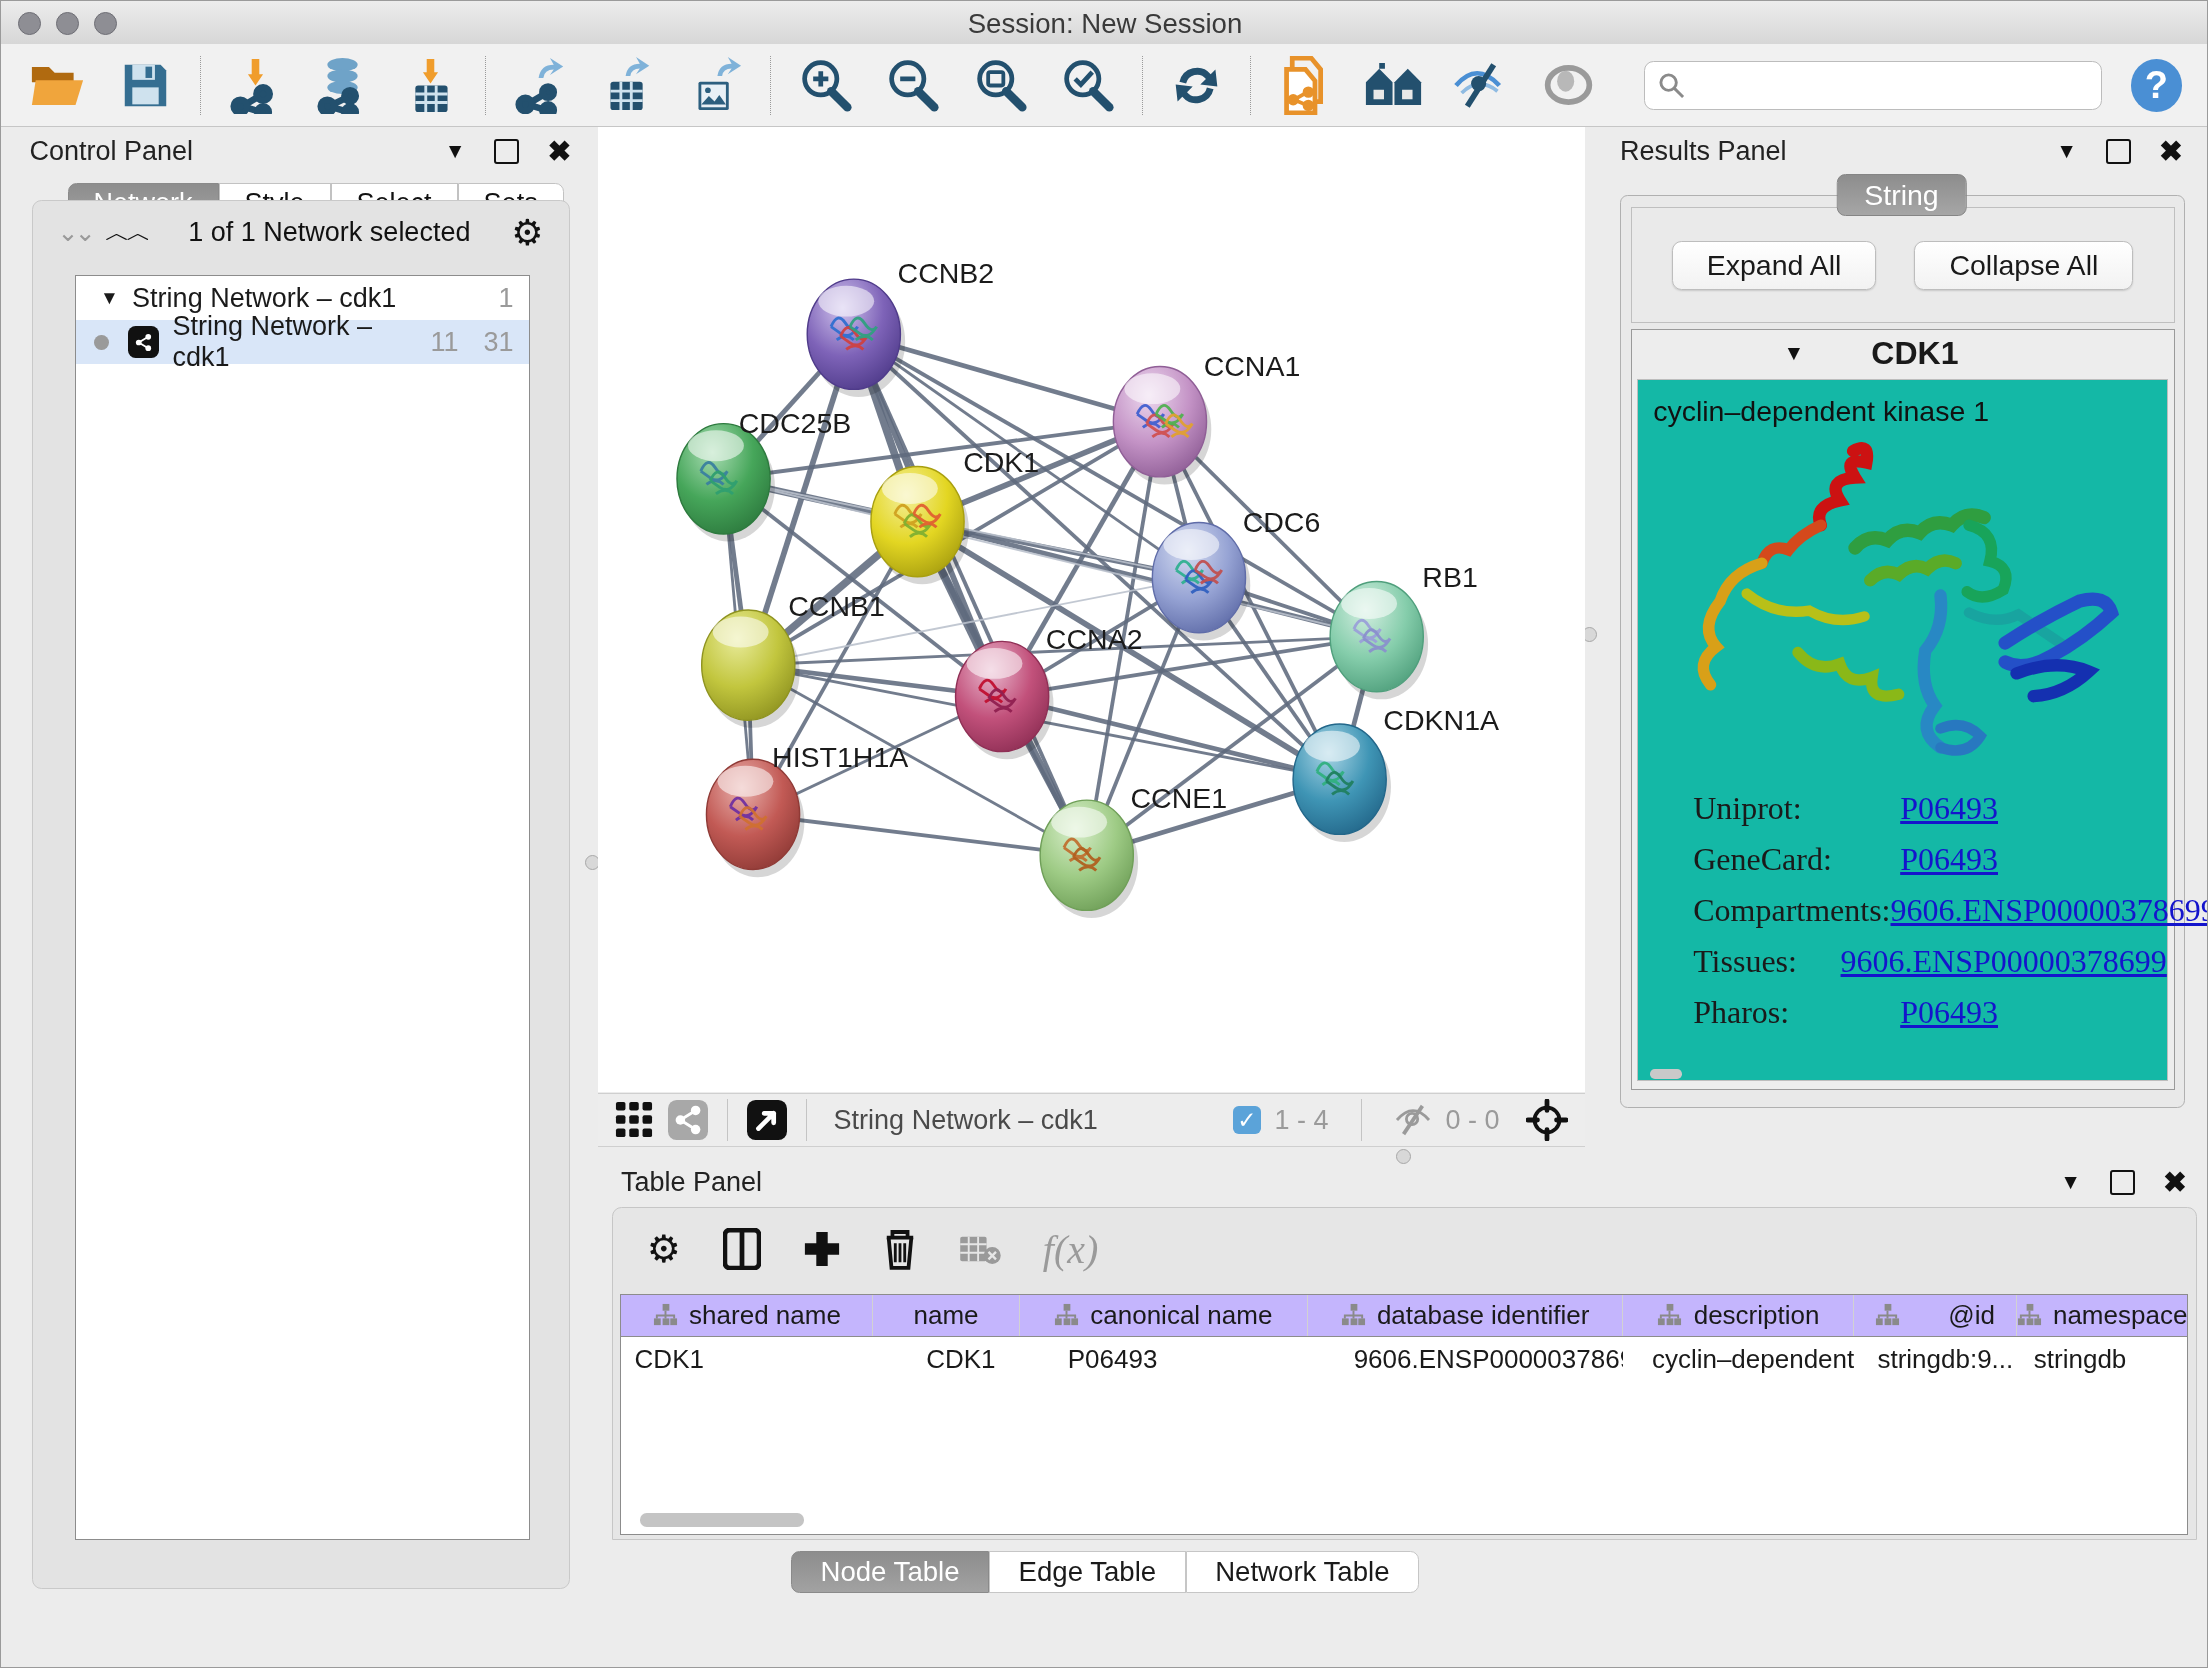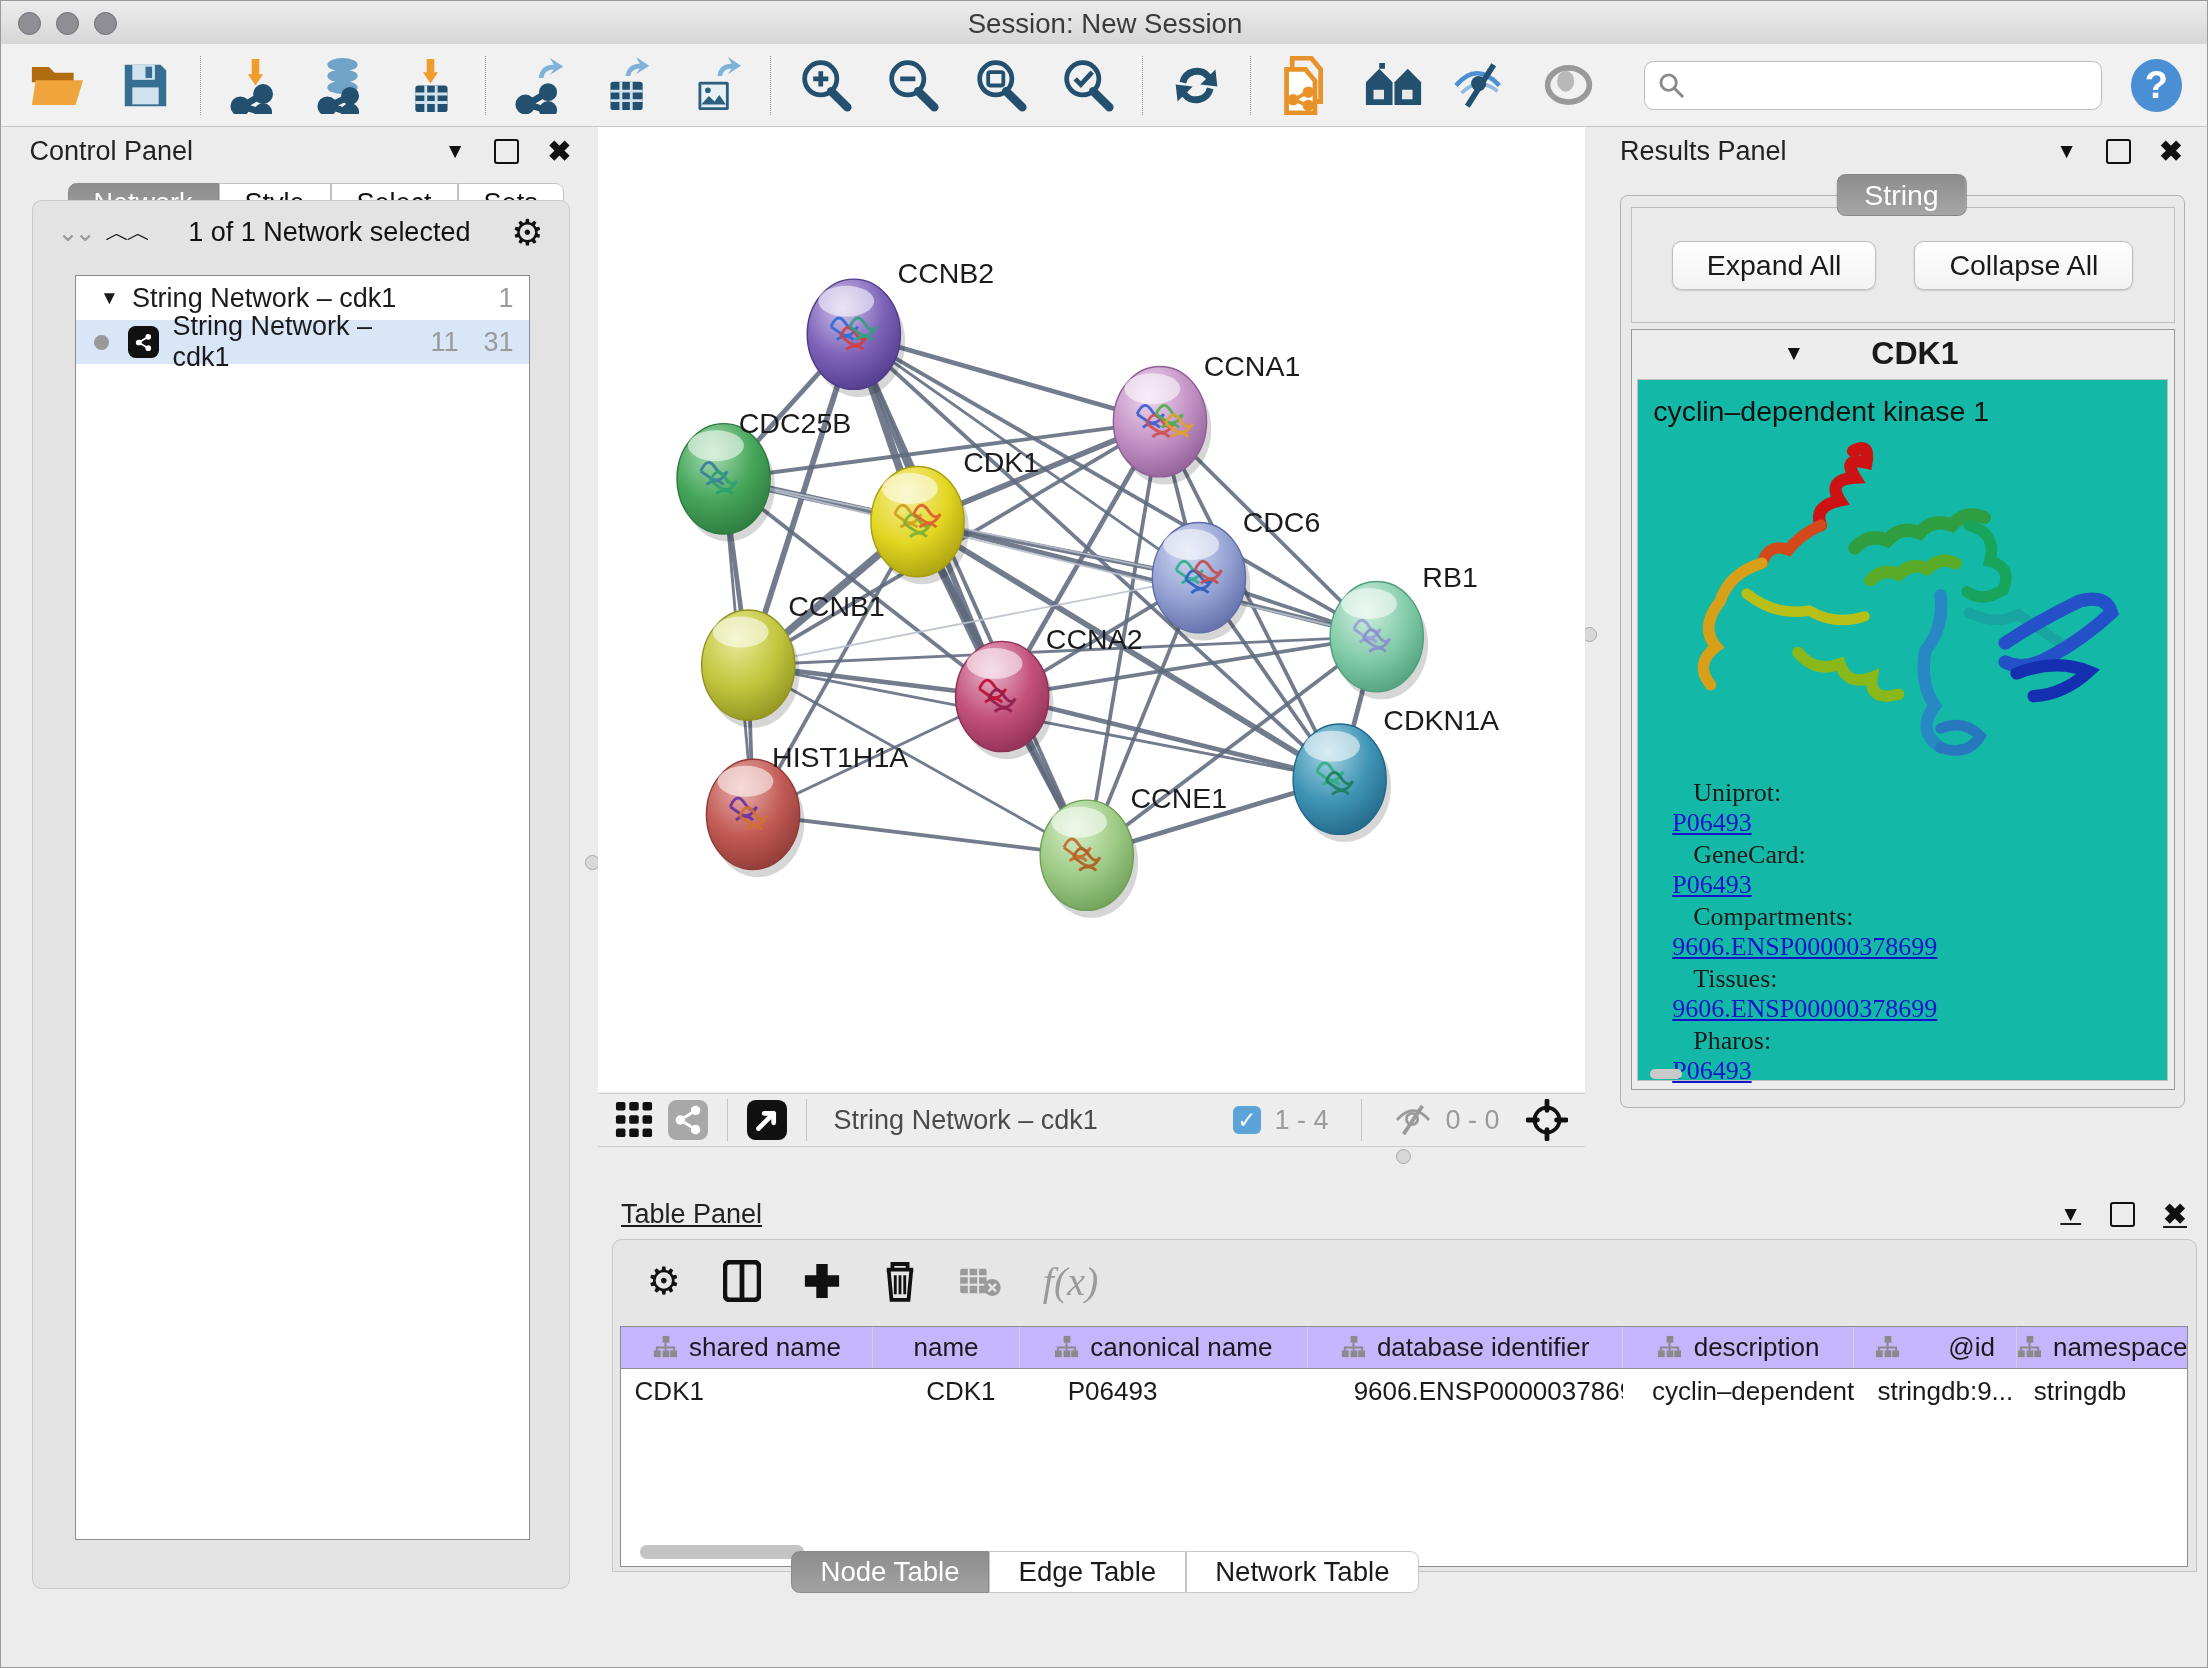--- a/index.html
+++ b/index.html
@@ -92,27 +92,27 @@
             box-shadow:0 1px 1.9px rgba(0,0,0,0.15); }
   .cdk-box { position:absolute; left:9.5px; top:133px; width:544px; height:761px; border:1px solid #9a9a9a; background:#ededed; }
   .cdk-header { height:46px; display:flex; align-items:center; font-size:32px; font-weight:bold; }
   .cdk-header .ph-caret { margin-left:152px; }
   .cdk-title { margin-left:67px; }
   .cdk-inner { position:absolute; left:5.7px; top:49px; right:5.7px; bottom:7.6px; border:1px solid #bdbdbd; background:#14b8a6; }
   .cdk-desc { font-size:28.5px; padding:15px 0 0 15px; color:#111; }
   .protein-img { display:block; margin:5.7px auto 0 auto; }
   .crosslinks { font-family:"Liberation Serif",serif; padding-left:34px; }
   .cl-heading { font-size:31px; font-weight:bold; margin-top:3.8px; }
-  .cl-row { display:flex; font-size:26px; margin-top:2px;flex-direction:column; }
+  .cl-row { display:flex; font-size:32px; margin-top:14px; }
   .cl-label { width:228px; padding-left:21px; }
   .cl-link { color:#1414cc; text-decoration:underline; cursor:pointer; }
   .rp-scroll-thumb { position:absolute; left:11.4px; bottom:1.9px; width:32px; height:9.5px; background:#c9c9c9; border-radius:4.8px; }
 
   
-  .table-panel { position:absolute; left:605px; top:1192px; width:1596px; height:382px;text-decoration:underline; }
+  .table-panel { position:absolute; left:605px; top:1160px; width:1596px; height:382px; }
   .tp-header { padding:0 15px; height:42px; }
   .tp-box { position:absolute; left:5.7px; top:46px; width:1585px; height:333px; background:#e6e6e6;
             border:1px solid #c6c6c6; border-radius:9.5px 9.5px 0 0; }
   .tp-toolbar { height:82px; display:flex; align-items:center; gap:42px; padding:0 34px; }
   .tp-icon { font-size:38px; color:#111; cursor:pointer; display:flex; align-items:center; }
   .tp-icon.disabled { color:#9a9a9a; cursor:default; }
   .fx { font-family:"Liberation Serif",serif; font-style:italic; font-size:40px; color:#9a9a9a; }
   .grid-table { position:absolute; left:7.6px; top:86px; right:7.6px; bottom:3.8px; background:#fff;
                 border:1px solid #8c8c8c; overflow:hidden; }
   .gt-header { display:flex; height:42px; background:#c4b5fd; border-bottom:1.9px solid #8c8c8c; }

